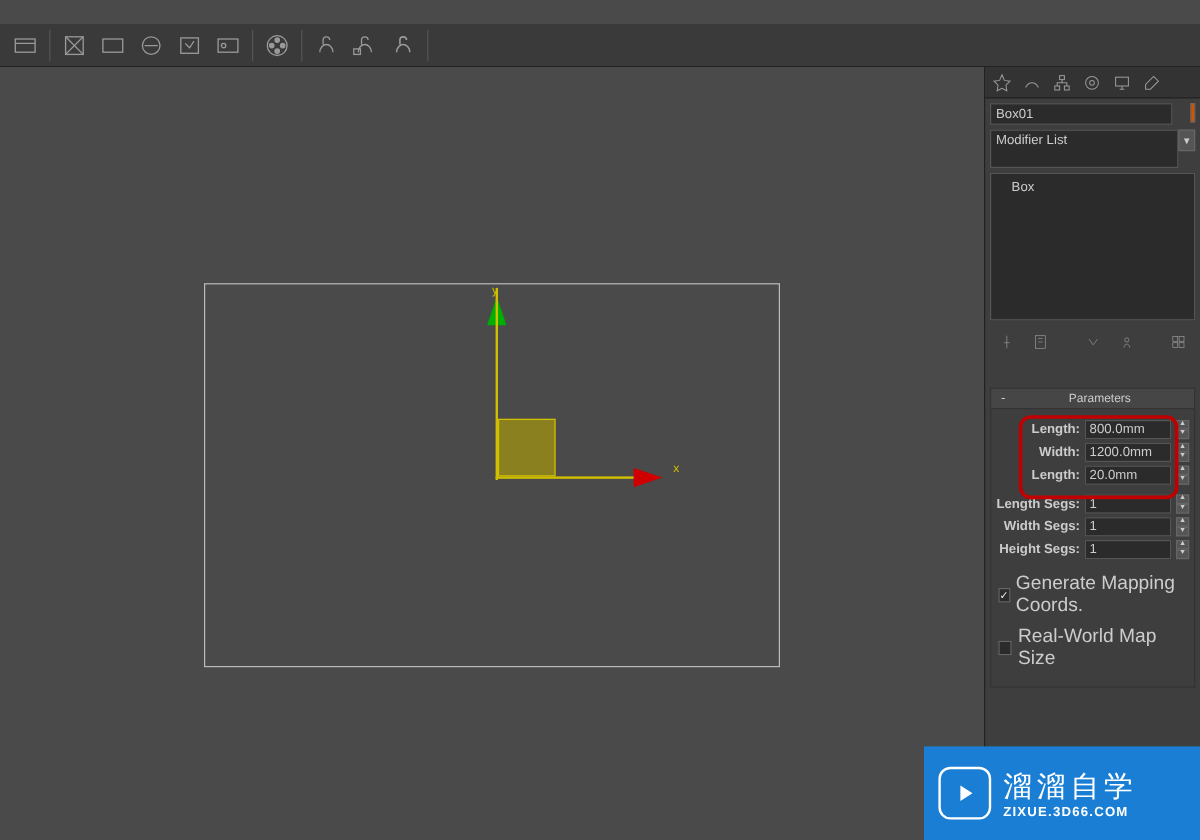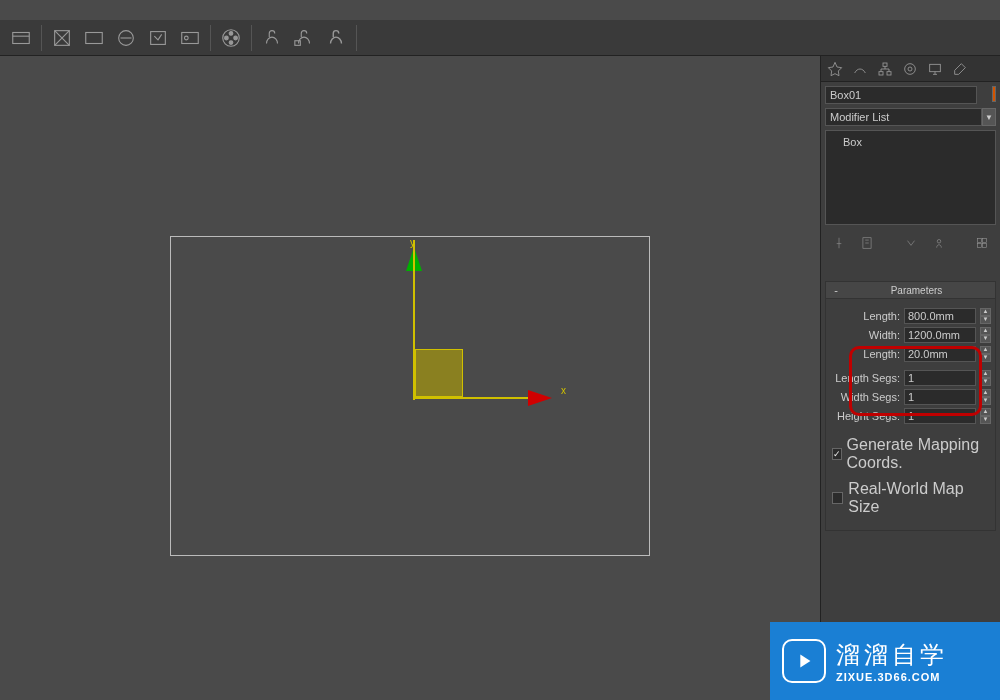--- a/index.html
+++ b/index.html
@@ -26,38 +26,38 @@
   
   .panel-tabs { height: 26px; background: #333; display: flex; align-items: center; border-bottom: 1px solid #222; padding: 0 3px; gap: 3px; }
   .tab-icon { width: 22px; height: 22px; display: flex; align-items: center; justify-content: center; cursor: pointer; }
   .tab-icon svg { width: 16px; height: 16px; stroke: #999; fill: none; stroke-width: 1.3; }
   
   .name-row { display: flex; padding: 4px; gap: 15px; }
   .name-input { flex: 1; background: #2b2b2b; border: 1px solid #555; color: #ccc; font-size: 11px; padding: 2px 4px; height: 18px; }
   .color-swatch { width: 16px; height: 16px; background: #d35400; border: 1px solid #666; }
   
   .modifier-row { padding: 0 4px 4px 4px; display: flex; }
-  .modifier-select { flex: 1; background: #2b2b2b; border: 1px solid #555; color: #ccc; font-size: 11px; padding: 2px 4px; height: 18px; }
+  .modifier-select { flex: 1; background: #2b2b2b; border: 1px solid #555; color: #ccc; font-size: 11px; padding: 2px 4px; height: 32px; }
   .dropdown-btn { width: 14px; height: 18px; background: #555; border: 1px solid #666; display: flex; align-items: center; justify-content: center; color: #ccc; font-size: 8px; }
   
-  .stack-box { margin: 0 4px 4px 4px; height: 95px; background: #2b2b2b; border: 1px solid #555; padding: 3px; }
+  .stack-box { margin: 0 4px 4px 4px; height: 123px; background: #2b2b2b; border: 1px solid #555; padding: 3px; }
   .stack-item { color: #ccc; font-size: 11px; padding: 2px 14px; }
   
   .stack-tools { display: flex; gap: 8px; padding: 4px 8px; justify-content: space-between; }
   .stack-tool { width: 20px; height: 20px; display: flex; align-items: center; justify-content: center; }
   .stack-tool svg { width: 14px; height: 14px; stroke: #999; fill: none; }
   
   .rollout { margin: 24px 4px 4px 4px; }
   .rollout-header { display: flex; align-items: center; background: #464646; border: 1px solid #333; height: 18px; padding: 0 4px; }
   .rollout-toggle { width: 12px; text-align: center; color: #ccc; }
   .rollout-title { flex: 1; text-align: center; color: #ccc; font-size: 10px; }
   .rollout-body { border: 1px solid #333; border-top: none; background: #3e3e3e; padding: 6px 4px 10px 4px; }
   
   .param-row { display: flex; align-items: center; margin: 3px 0; gap: 4px; }
-  .param-label { flex: 0 0 70px; text-align: right; color: #ccc; font-size: 11px; }
+  .param-label { flex: 0 0 70px; text-align: right; color: #ccc; font-size: 11px; font-weight: bold; }
   .spinner-input { flex: 1; background: #2b2b2b; border: 1px solid #555; color: #ccc; font-size: 11px; padding: 1px 3px; height: 16px; width: 55px; }
   .spinner-btns { display: flex; flex-direction: column; }
   .spin-up, .spin-down { width: 11px; height: 8px; background: #555; border: 1px solid #666; font-size: 6px; line-height: 5px; text-align: center; color: #ccc; cursor: pointer; }
   
   .checkbox-row { display: flex; align-items: center; gap: 5px; padding: 4px 2px; }
   .checkbox { width: 12px; height: 12px; background: #2b2b2b; border: 1px solid #666; display: flex; align-items: center; justify-content: center; color: #eee; font-size: 9px; }
   .checkbox-label { color: #ccc; font-size: 16px; }
   
   .highlight-box { position: absolute; right: 18px; top: 346px; width: 133px; height: 70px; border: 3px solid #c00000; border-radius: 10px; pointer-events: none; }
   

